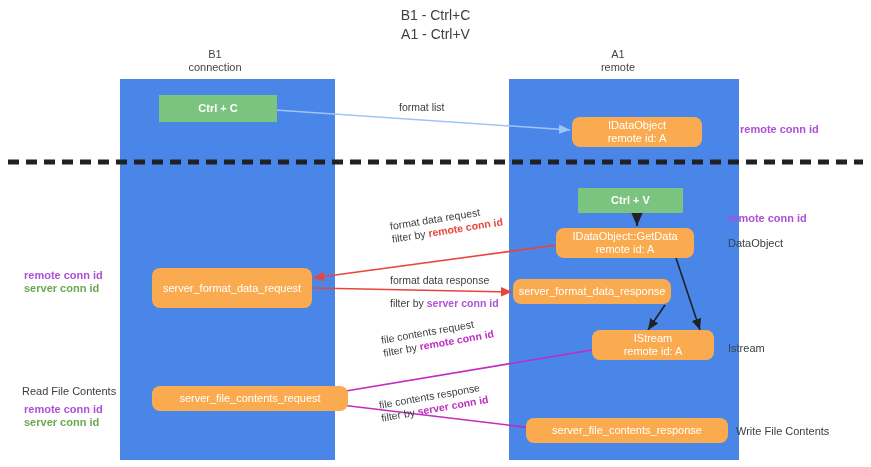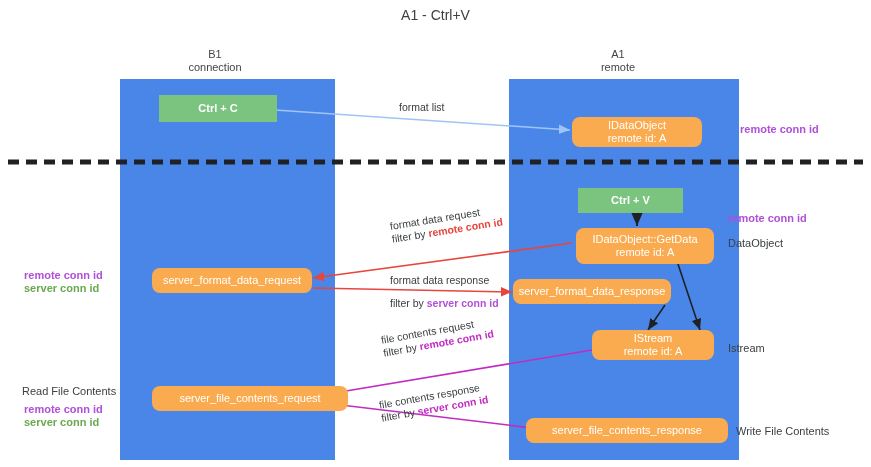--- a/index.html
+++ b/index.html
@@ -36,20 +36,21 @@
 
   .rot-a{transform:rotate(-9deg);transform-origin:left top;}
   .rot-b{transform:rotate(-10deg);transform-origin:left top;}
 </style>
 </head>
 <body>
 
 <div id="stage">
 
   <div id="title">
+    <div>B1 - Ctrl+C</div>
     <div>A1 - Ctrl+V</div>
   </div>
 
   <div class="lane-head" style="left:155px;top:48px;width:120px;">
     <div>B1</div>
     <div>connection</div>
   </div>
   <div class="lane-head" style="left:558px;top:48px;width:120px;">
     <div>A1</div>
     <div>remote</div>
@@ -98,26 +99,26 @@
 
   <div class="box orange" style="left:572px;top:117px;width:130px;height:30px;">
     <span>IDataObject</span>
     <span class="l2">remote id: A</span>
   </div>
 
   <div class="box green" style="left:578px;top:188px;width:105px;height:25px;">
     <span>Ctrl + V</span>
   </div>
 
-  <div class="box orange" style="left:576px;top:228px;width:138px;height:36px;">
+  <div class="box orange" style="left:556px;top:228px;width:138px;height:30px;">
     <span>IDataObject::GetData</span>
     <span class="l2">remote id: A</span>
   </div>
 
-  <div class="box orange" style="left:152px;top:268px;width:160px;height:25px;">
+  <div class="box orange" style="left:152px;top:268px;width:160px;height:40px;">
     <span>server_format_data_request</span>
   </div>
 
   <div class="box orange" style="left:513px;top:279px;width:158px;height:25px;">
     <span>server_format_data_response</span>
   </div>
 
   <div class="box orange" style="left:592px;top:330px;width:122px;height:30px;">
     <span>IStream</span>
     <span class="l2">remote id: A</span>

